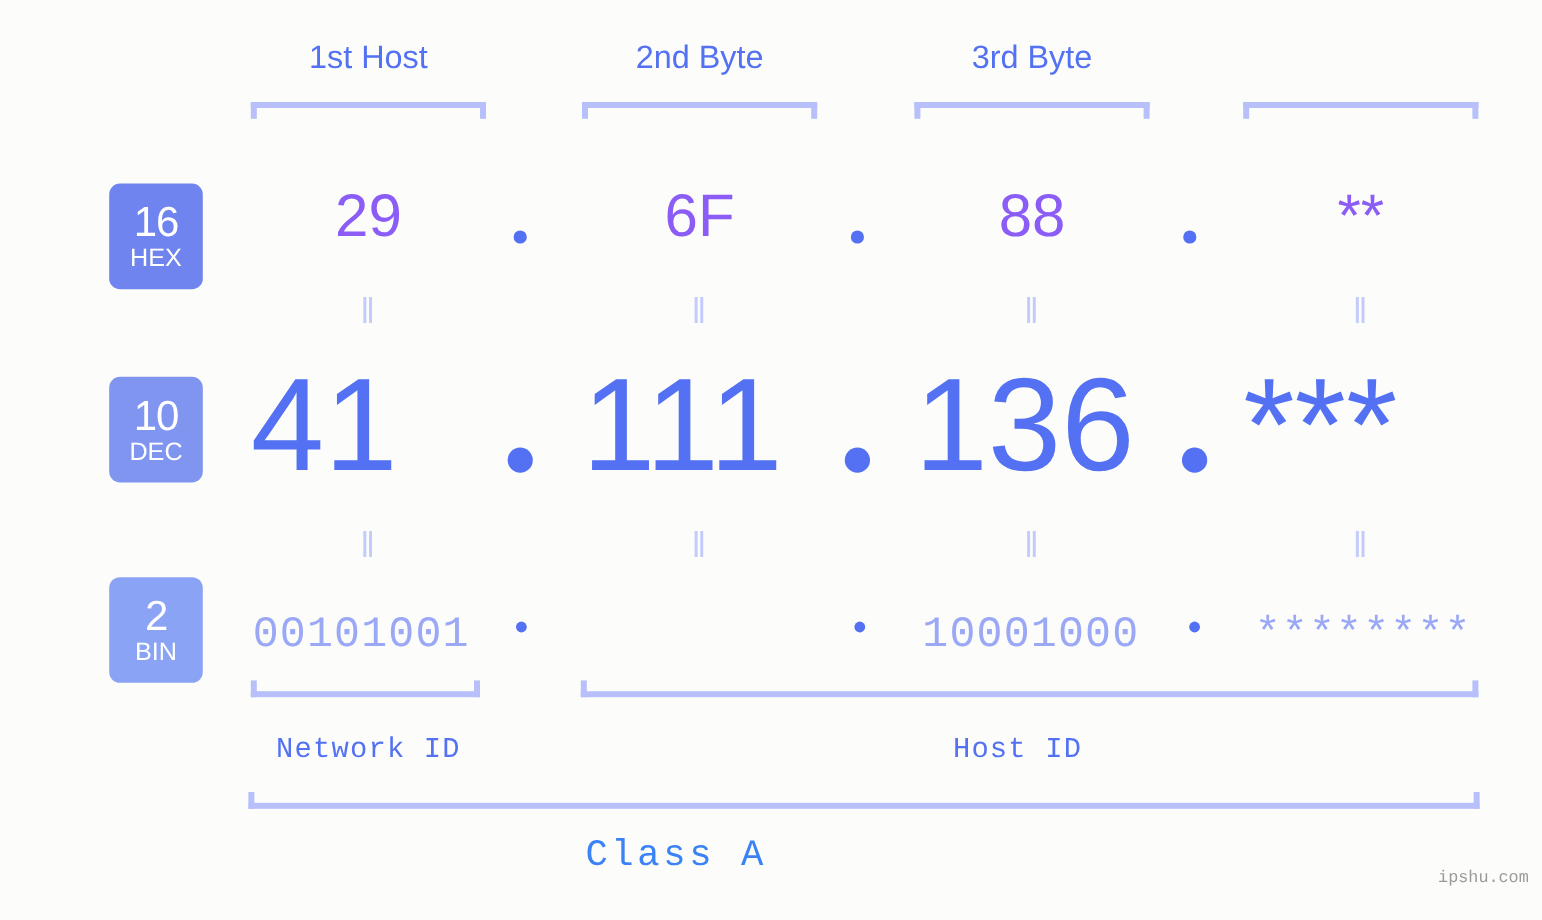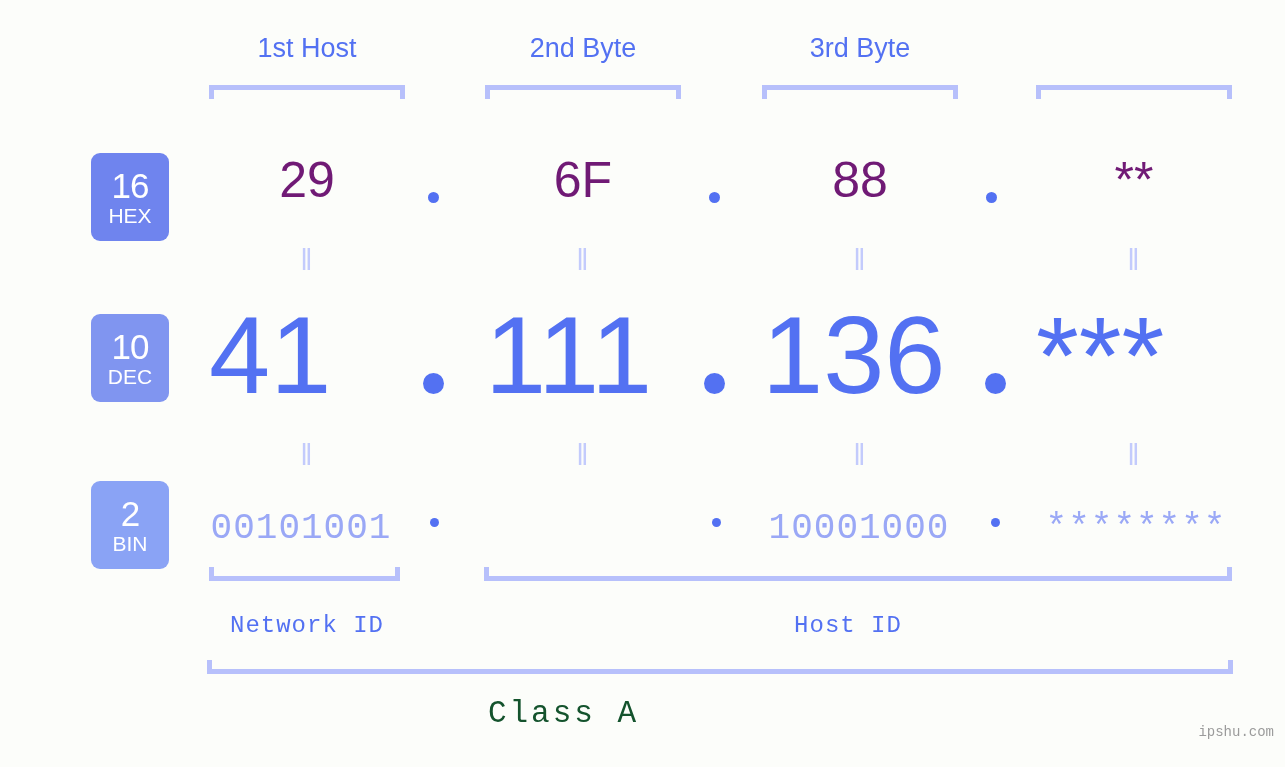--- a/index.html
+++ b/index.html
@@ -83,21 +83,21 @@
   #badge-bin { top: 481px; background: #8aa3f5; }
 
   
   .hex-val {
     position: absolute;
     top: 155px;
     text-align: center;
     font-family: "Liberation Sans", sans-serif;
     font-size: 50px;
     font-weight: 400;
-    color: #701a75;
+    color: #8b5cf6;
     white-space: nowrap;
     line-height: 1;
   }
   .hex-dot {
     position: absolute;
     top: 192px;
     width: 11px;
     height: 11px;
     border-radius: 50%;
     background: #5371f2;
@@ -173,21 +173,21 @@
 
   
   #class-label {
     position: absolute;
     top: 696px;
     left: 0;
     width: 1127px;
     text-align: center;
     font-family: "Liberation Mono", "DejaVu Sans Mono", monospace;
     font-size: 31px;
-    color: #14532d;
+    color: #3b82f6;
     letter-spacing: 3px;
   }
 
   
   #watermark {
     position: absolute;
     right: 11px;
     bottom: 27px;
     font-family: "Liberation Mono", "DejaVu Sans Mono", monospace;
     font-size: 14px;

